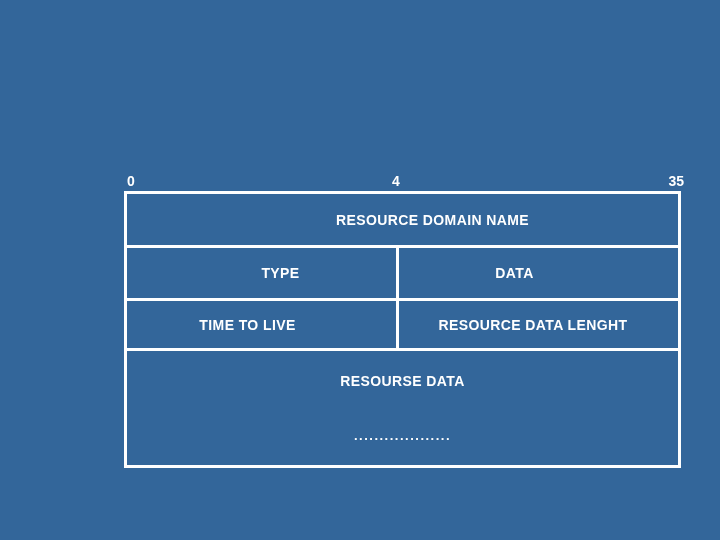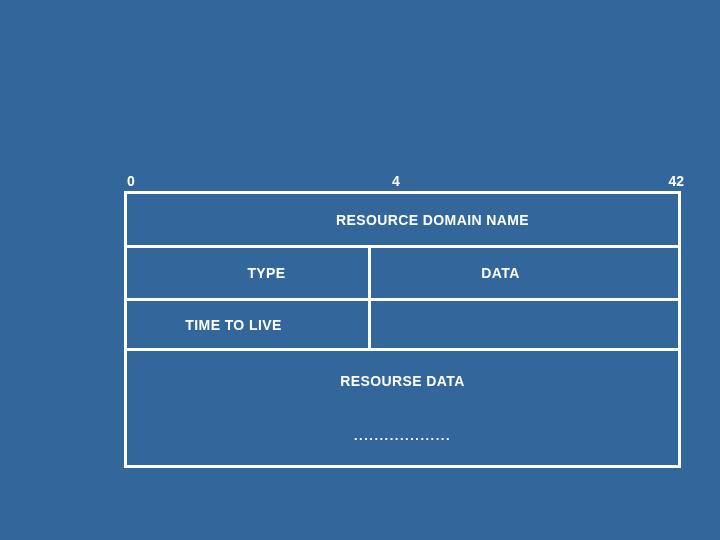--- a/index.html
+++ b/index.html
@@ -62,21 +62,21 @@
   .row-4 { top: 157px; height: 114px; }
 
   .cell {
     display: flex;
     align-items: center;
     justify-content: center;
     box-sizing: border-box;
     overflow: hidden;
   }
   .cell-full  { width: 100%; }
-  .cell-left  { width: 244px; border-right: 3px solid #FFFFFF; }
+  .cell-left  { width: 272px; border-right: 3px solid #FFFFFF; }
   .cell-right { flex: 1; }
 
   
   .lbl-domain   { transform: translateX(30px); }
   .lbl-type     { transform: translateX(19px); }
   .lbl-class    { transform: translateX(-24px); }
   .lbl-ttl      { transform: translateX(-14px); }
   .lbl-rdlen    { transform: translateX(-13px); }
   .lbl-rdata    { transform: translateX(-2px); }
   .lbl-dots     { transform: translateX(-7px); letter-spacing: 1.5px; font-size: 13px; }
@@ -98,21 +98,21 @@
   }
 </style>
 </head>
 <body>
 
 <div class="slide">
 
   <div class="bit-ruler">
     <span class="bit-start">0</span>
     <span class="bit-middle">4</span>
-    <span class="bit-end">42</span>
+    <span class="bit-end">35</span>
   </div>
 
   <div class="rr-table">
 
     <div class="row row-1">
       <div class="cell cell-full">
         <span class="lbl-domain">RESOURCE DOMAIN NAME</span>
       </div>
     </div>
 
@@ -122,20 +122,23 @@
       </div>
       <div class="cell cell-right">
         <span class="lbl-class">DATA</span>
       </div>
     </div>
 
     <div class="row row-3">
       <div class="cell cell-left">
         <span class="lbl-ttl">TIME TO LIVE</span>
       </div>
+      <div class="cell cell-right">
+        <span class="lbl-rdlen">RESOURCE DATA LENGHT</span>
+      </div>
     </div>
 
     <div class="row row-4">
       <div class="rdata-label">
         <span class="lbl-rdata">RESOURSE DATA</span>
       </div>
       <div class="rdata-dots">
         <span class="lbl-dots">...................</span>
       </div>
     </div>

